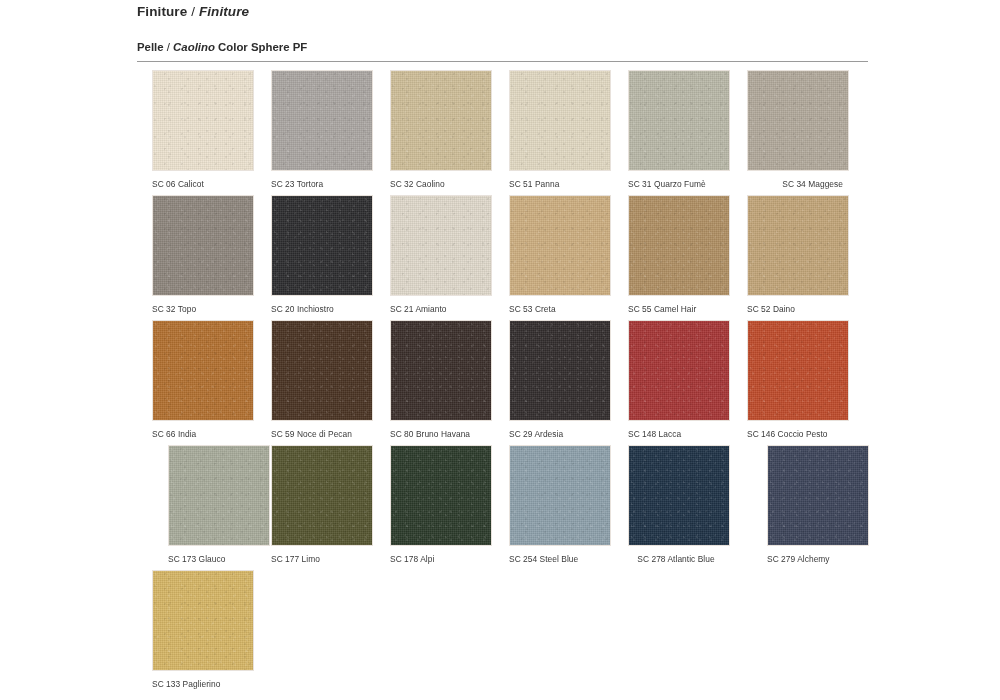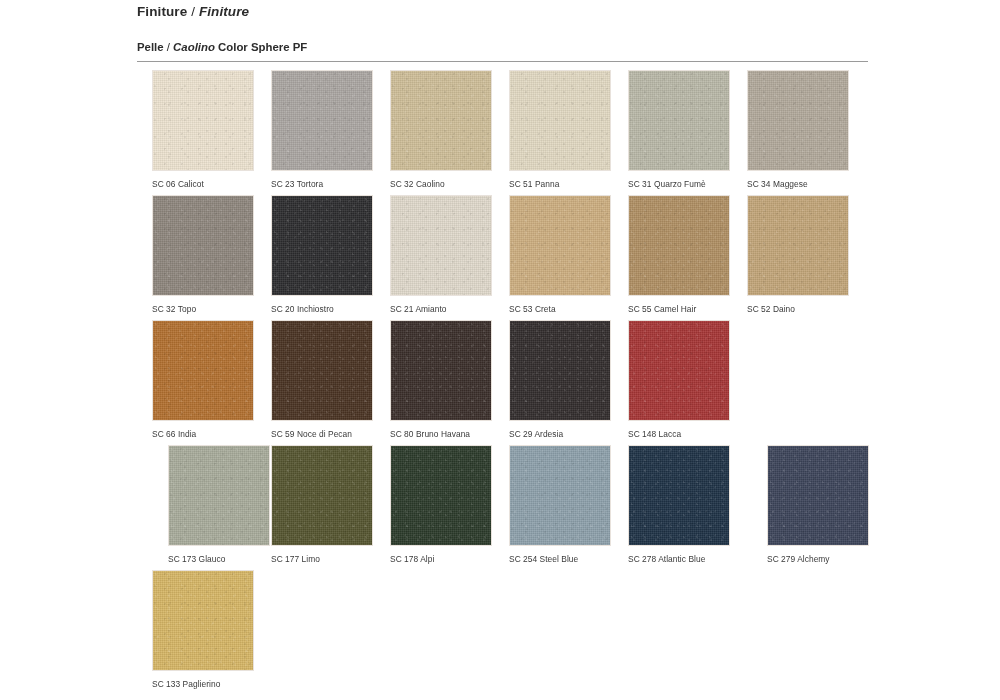--- a/index.html
+++ b/index.html
@@ -159,21 +159,21 @@
           <div class="label">SC 32 Caolino</div>
         </div>
         <div class="cell" style="left: 357px;">
           <div class="swatch" style="background: rgb(226, 217, 194);"></div>
           <div class="label">SC 51 Panna</div>
         </div>
         <div class="cell" style="left: 476px;">
           <div class="swatch" style="background: rgb(185, 184, 168);"></div>
           <div class="label">SC 31 Quarzo Fumè</div>
         </div>
-        <div class="cell" style="left: 595px;">
+        <div class="cell" style="left: 595px; text-align: right;">
           <div class="swatch" style="background: rgb(178, 169, 155);"></div>
           <div class="label">SC 34 Maggese</div>
         </div>
       </div>
       <div class="row">
         <div class="cell" style="left: 0px;">
           <div class="swatch" style="background: rgb(142, 134, 125);"></div>
           <div class="label">SC 32 Topo</div>
         </div>
         <div class="cell" style="left: 119px;">
@@ -211,39 +211,43 @@
           <div class="label">SC 80 Bruno Havana</div>
         </div>
         <div class="cell" style="left: 357px;">
           <div class="swatch" style="background: rgb(50, 44, 44);"></div>
           <div class="label">SC 29 Ardesia</div>
         </div>
         <div class="cell" style="left: 476px;">
           <div class="swatch" style="background: rgb(166, 53, 53);"></div>
           <div class="label">SC 148 Lacca</div>
         </div>
+        <div class="cell" style="left: 595px;">
+          <div class="swatch" style="background: rgb(191, 75, 42);"></div>
+          <div class="label">SC 146 Coccio Pesto</div>
+        </div>
       </div>
       <div class="row">
         <div class="cell" style="left: 16px;">
           <div class="swatch" style="background: rgb(168, 172, 155);"></div>
           <div class="label">SC 173 Glauco</div>
         </div>
         <div class="cell" style="left: 119px;">
           <div class="swatch" style="background: rgb(85, 85, 47);"></div>
           <div class="label">SC 177 Limo</div>
         </div>
         <div class="cell" style="left: 238px;">
           <div class="swatch" style="background: rgb(43, 58, 42);"></div>
           <div class="label">SC 178 Alpi</div>
         </div>
         <div class="cell" style="left: 357px;">
           <div class="swatch" style="background: rgb(141, 160, 171);"></div>
           <div class="label">SC 254 Steel Blue</div>
         </div>
-        <div class="cell" style="left: 476px;">
+        <div class="cell" style="left: 476px; text-align: center;">
           <div class="swatch" style="background: rgb(30, 50, 70);"></div>
           <div class="label">SC 278 Atlantic Blue</div>
         </div>
         <div class="cell" style="left: 595px; padding-left: 20px;">
           <div class="swatch" style="background: rgb(60, 68, 90);"></div>
           <div class="label">SC 279 Alchemy</div>
         </div>
       </div>
       <div class="row">
         <div class="cell" style="left: 0px;">

